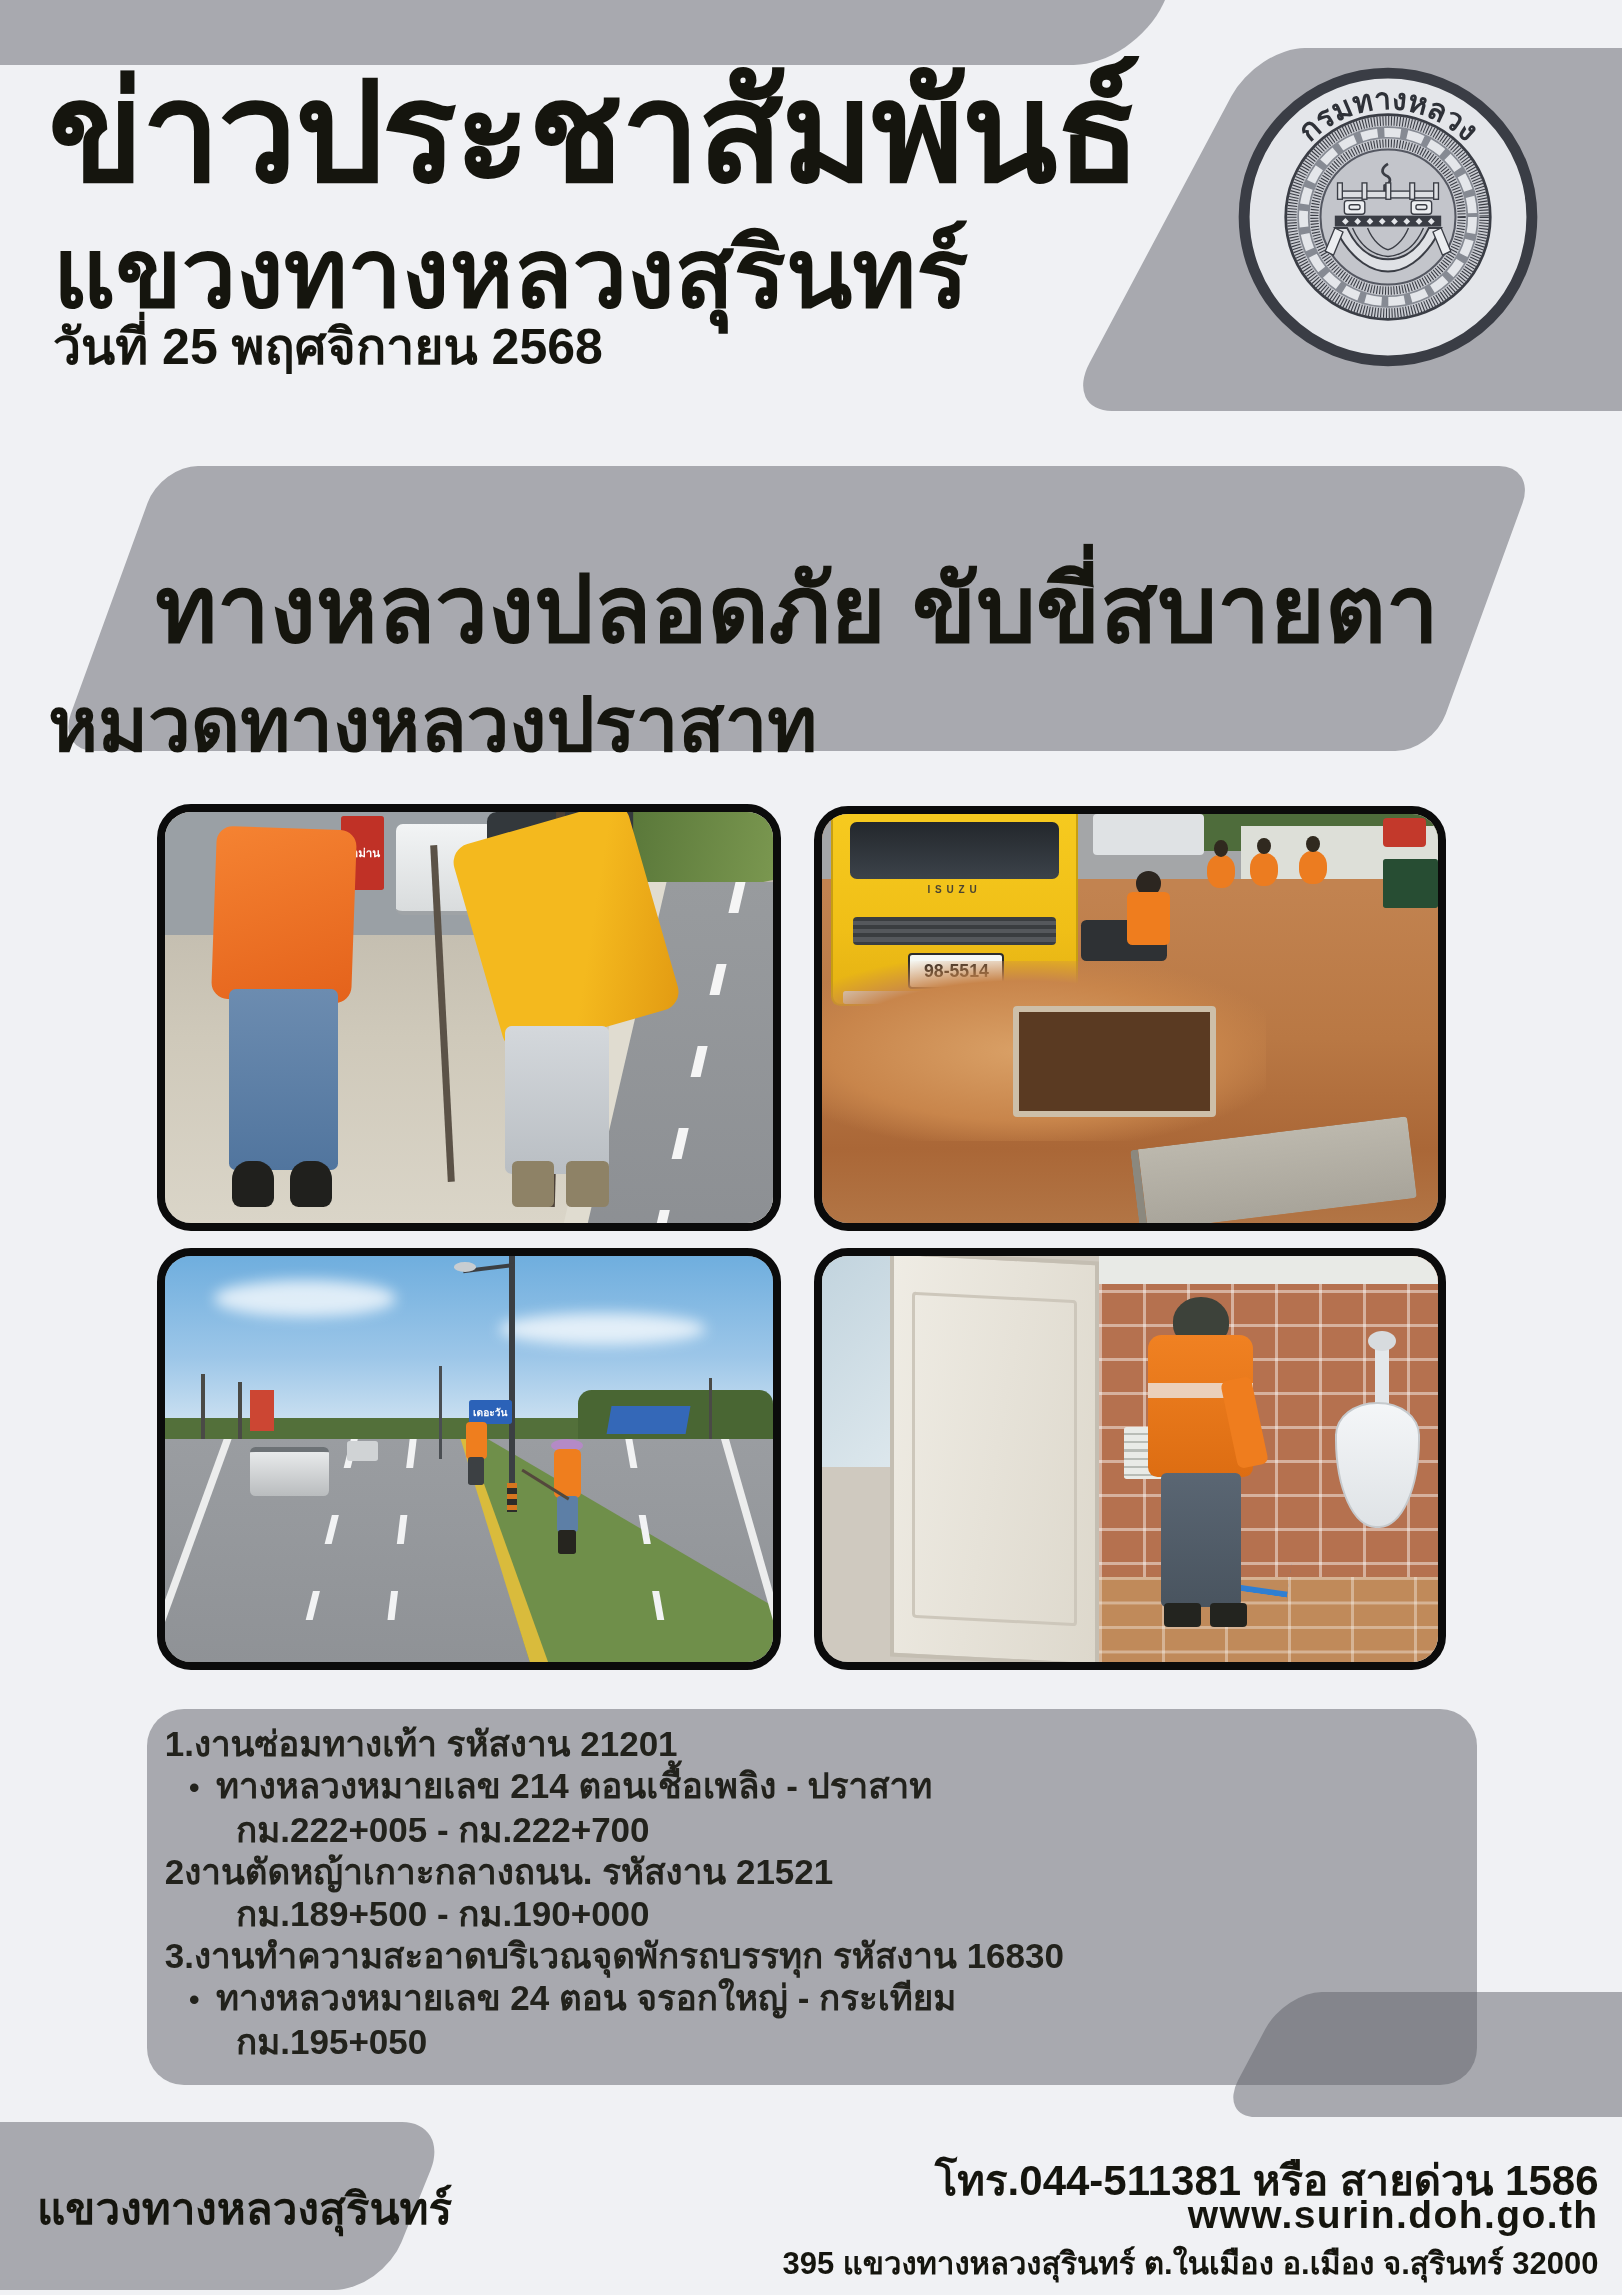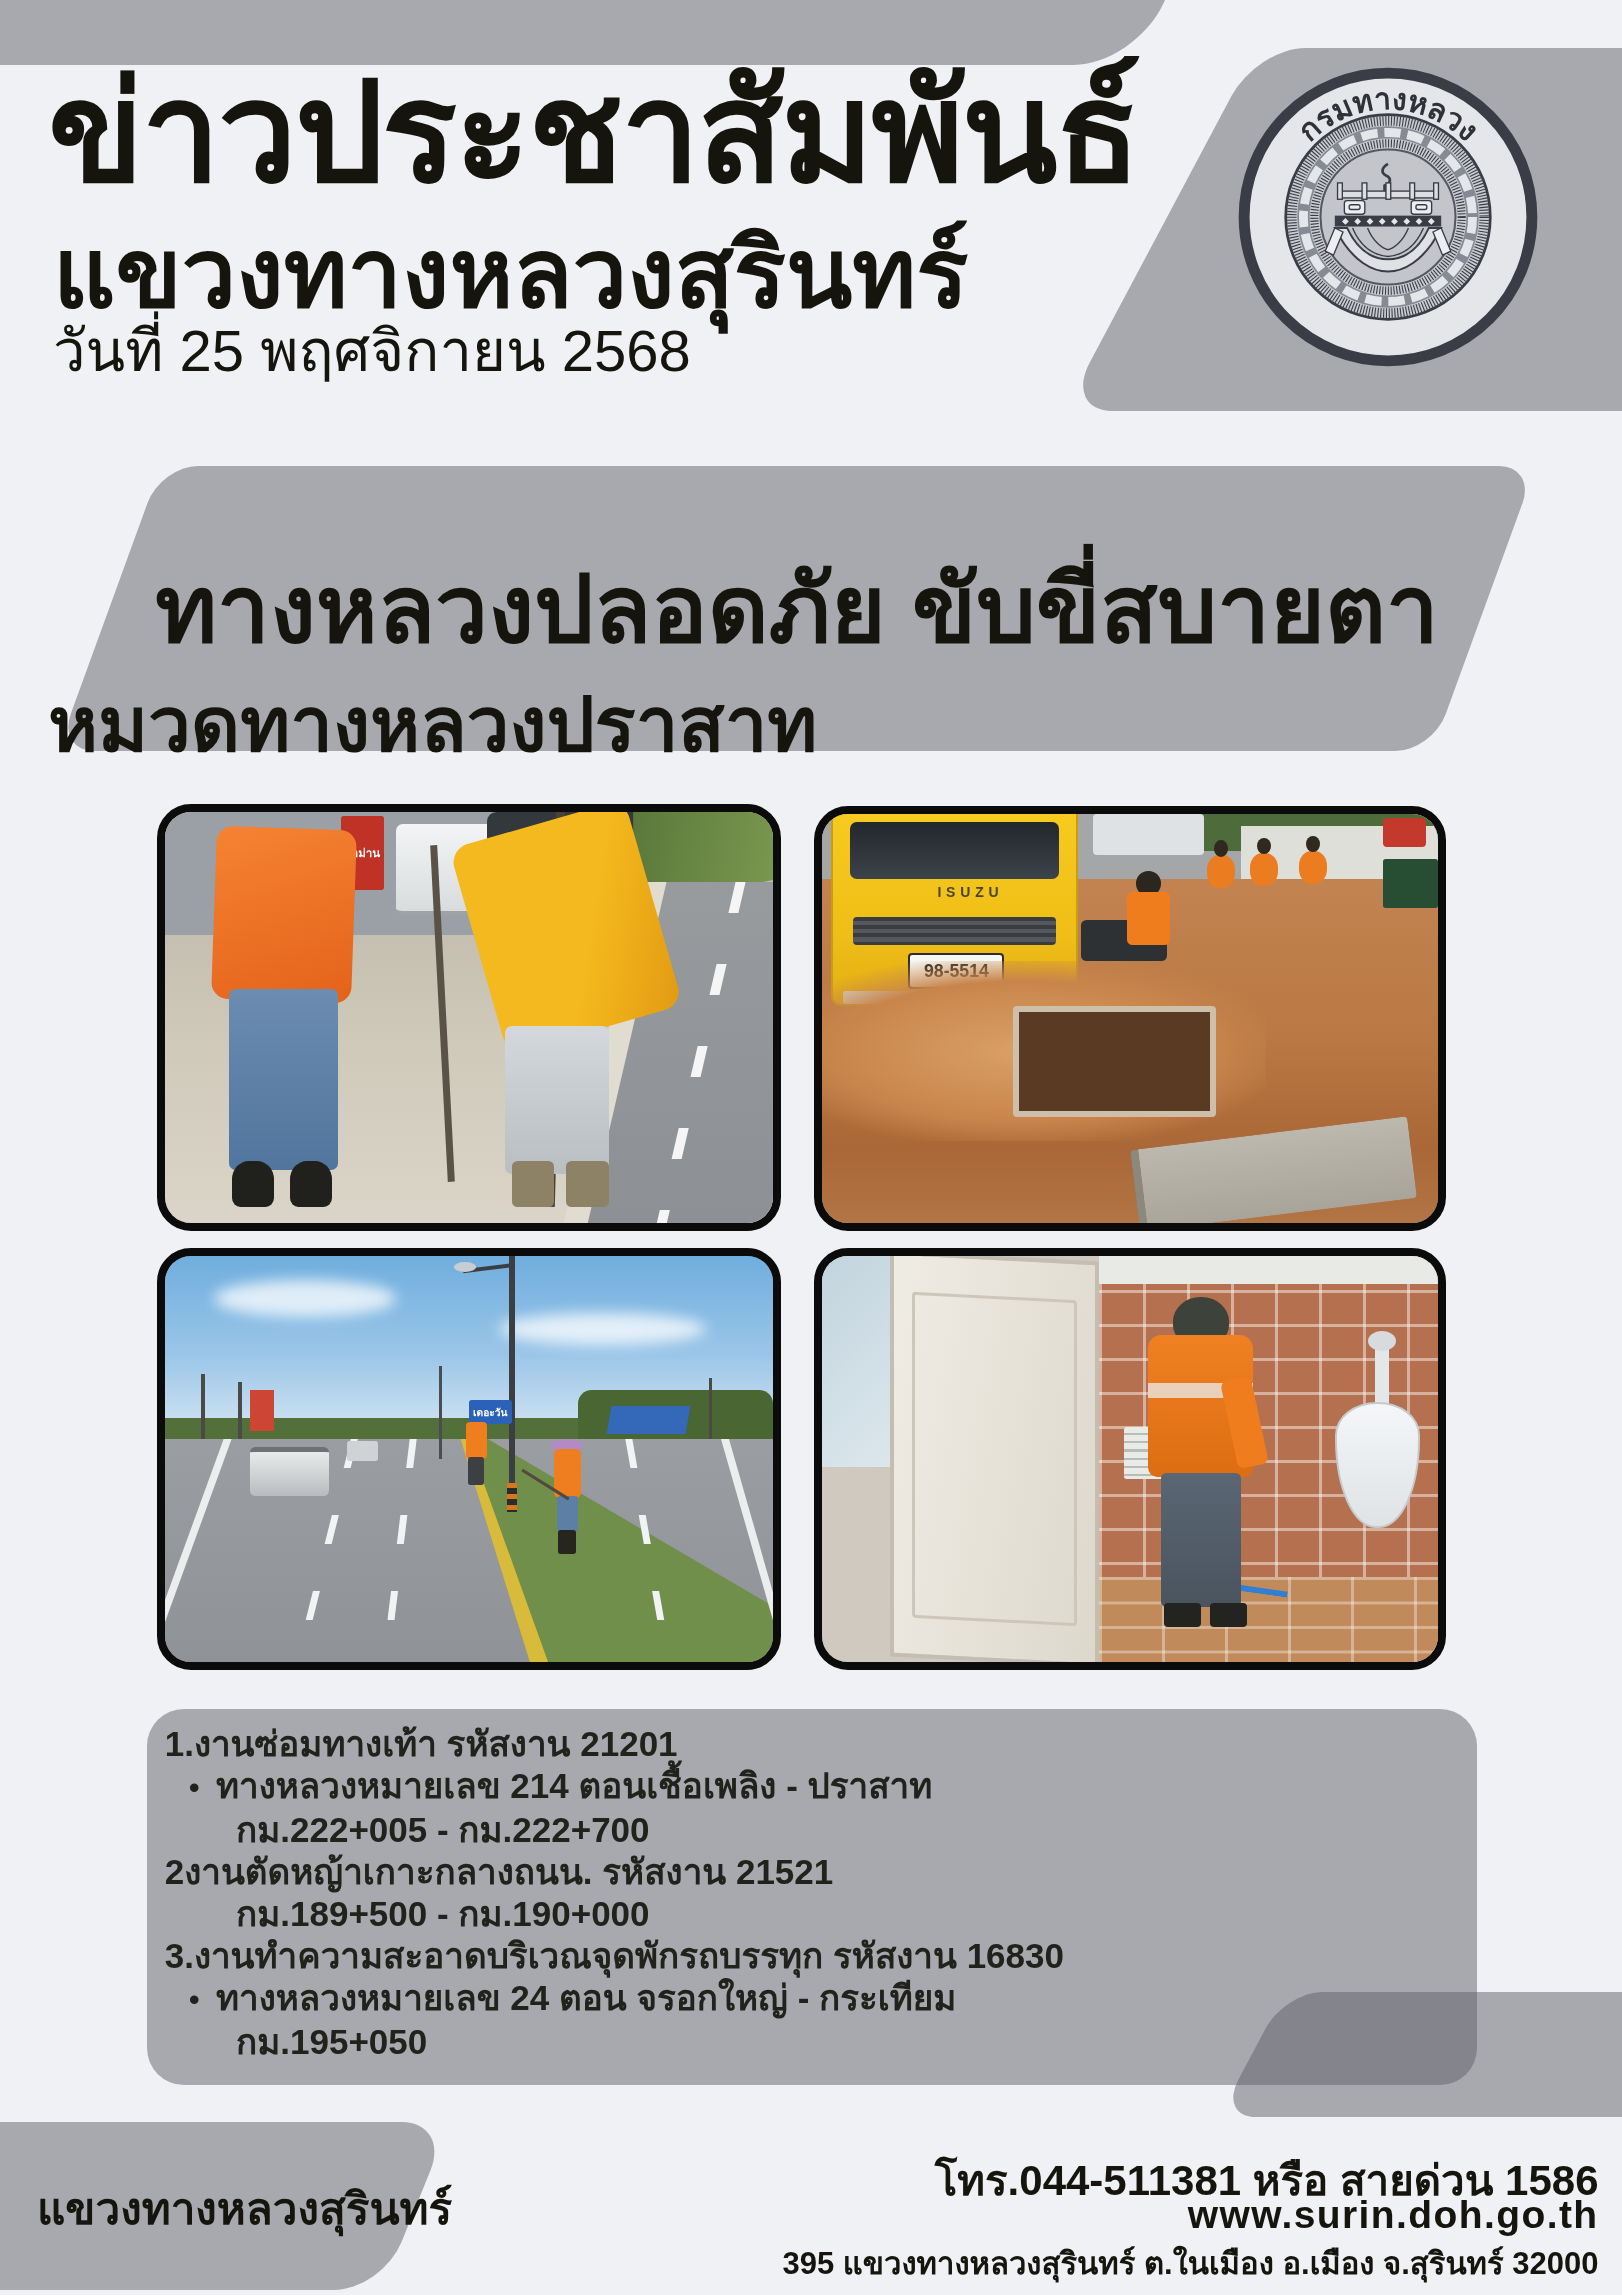--- a/index.html
+++ b/index.html
@@ -11,22 +11,22 @@
   .gray{background:rgba(95,98,106,0.5);}
   
   .top-bar{position:absolute; left:-55px; top:0; width:1220px; height:65px;
     transform:skewX(-25deg); transform-origin:top left; border-radius:0 0 61px 0;}
   .logo-panel{position:absolute; left:1257px; top:48px; width:613px; height:363px;
     transform:skewX(-28deg); transform-origin:top left; border-radius:48px 0 0 48px;}
   .main-title{position:absolute; left:48px; top:63px; font-size:140px; line-height:1.0;
     font-weight:900; letter-spacing:-2px; white-space:nowrap;}
   .sub-title{position:absolute; left:53px; top:225px; font-size:97px; line-height:1.0;
     font-weight:900; white-space:nowrap;}
-  .date-line{position:absolute; left:53px; top:322px; font-size:58px; line-height:1.0;
-    font-weight:400; white-space:nowrap;}
+  .date-line{position:absolute; left:53px; top:322px; font-size:50px; line-height:1.0;
+    font-weight:700; white-space:nowrap;}
   .seal{position:absolute; left:1238px; top:67px; width:300px; height:300px;}
   
   .banner{position:absolute; left:161px; top:466px; width:1375px; height:285px;
     transform:skewX(-20deg); transform-origin:top left; border-radius:37px;
     display:flex; align-items:center; justify-content:center;}
   .banner-text{transform:skewX(20deg); font-size:94px; font-weight:900; white-space:nowrap;}
   .section-heading{position:absolute; left:48px; top:687px; font-size:76px;
     font-weight:900; line-height:1.0; white-space:nowrap;}
   
   .photo{position:absolute; border:8.9px solid #0b0b0b; border-radius:34px;
@@ -72,22 +72,22 @@
   .p2-pickup{left:44%; top:0; width:18%; height:10%; background:#dfe2e4; border-radius:4.1px;}
   .p2-redcar{right:2%; top:1%; width:7%; height:7%; background:#c3392b; border-radius:4.1px;}
   .p2-sit{width:4.5%; height:8%; background:#ec7c20; border-radius:45%;}
   .p2-sit::before{content:""; position:absolute; left:25%; top:-45%; width:50%; height:50%;
     background:#30291f; border-radius:50%;}
   .p2-truck{left:1.5%; top:0; width:40%; height:47%; border-radius:0 0 9.5px 9.5px;
     background:linear-gradient(180deg,#f6ca1f 0%,#f0bf17 60%,#e3b013 100%);
     border:2.7px solid #c79e10; border-top:none; box-sizing:border-box;}
   .p2-ws{left:7%; top:4%; width:86%; height:30%; border-radius:6.8px;
     background:linear-gradient(#23272c,#3c434a);}
-  .p2-isuzu{left:0; top:37%; width:100%; text-align:center; font-size:14px; font-weight:900;
-    letter-spacing:4.8px; color:#4a4432;padding-left:16px;}
+  .p2-isuzu{left:0; top:37%; width:100%; text-align:center; font-size:10px; font-weight:900;
+    letter-spacing:4.8px; color:#4a4432;}
   .p2-grille{left:8%; top:54%; width:84%; height:15%; border-radius:4.1px;
     background:repeating-linear-gradient(180deg,#3a3d40 0 4.1px,#55585c 4.1px 8.2px);}
   .p2-plate{left:31%; top:73%; width:38%; height:17%; background:#f5f7f3;
     border:2px solid #2c2c2c; border-radius:4.1px; font-size:17.7px; font-weight:800; color:#222;
     display:flex; align-items:center; justify-content:center;}
   .p2-bumper{left:4%; bottom:0; width:92%; height:7%; background:#d8d8d4; border-radius:2.7px;}
   .p2-mound{left:0; top:36%; width:72%; height:44%;
     background:radial-gradient(ellipse at 45% 50%,#d9a066 0%,#c8854b 55%,rgba(200,133,75,0) 78%);}
   .p2-pit{left:31%; top:47%; width:33%; height:27%; background:#5a3a22;
     border:6.1px solid #cdbfa9; border-radius:4.1px; box-sizing:border-box;}

